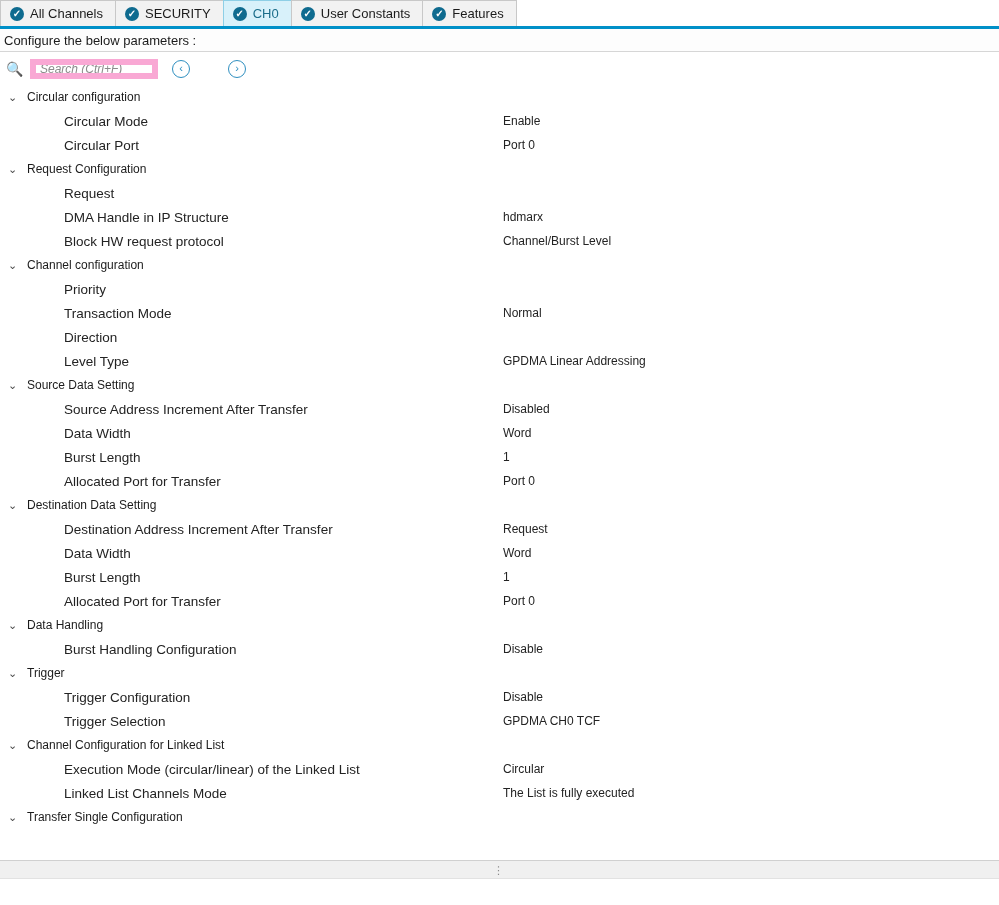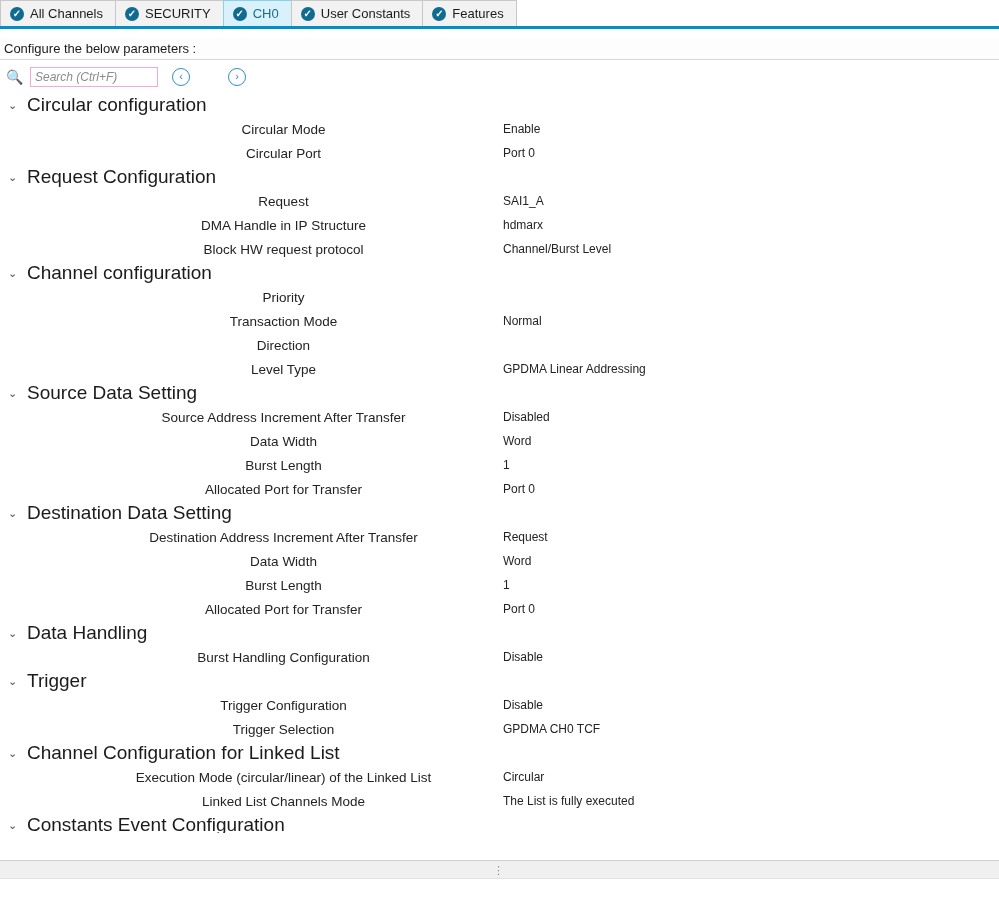--- a/index.html
+++ b/index.html
@@ -65,21 +65,20 @@
   
   .instruction {
     height: 23px;
     line-height: 23px;
     padding-left: 4px;
     font-size: 13px;
     color: #1b1b1b;
     background: #fdfdfd;
     border-bottom: 1px solid #d6d6d6;
     box-sizing: border-box;
-    margin-top: 8px;
   }
 
   
   .searchrow {
     height: 33px;
     display: flex;
     align-items: center;
     padding: 0 0 0 6px;
     box-sizing: border-box;
     gap: 8px;
@@ -87,21 +86,21 @@
   }
   .search-ico {
     color: #1a6e99;
     font-size: 14px;
     width: 16px;
     text-align: center;
   }
   .search-box {
     width: 128px;
     height: 20px;
-    border: 1px solid #f9a8d4;
+    border: 6px solid #f9a8d4;
     background: #ffffff;
     font-family: "Liberation Sans", sans-serif;
     font-size: 12px;
     font-style: italic;
     color: #8b8b8b;
     padding: 0 4px;
     box-sizing: border-box;
   }
   .search-box::placeholder { color: #8b8b8b; font-style: italic; }
   .navbtn {
@@ -127,41 +126,40 @@
     background: #ffffff;
   }
   .row {
     display: flex;
     align-items: center;
     height: 24px;
     box-sizing: border-box;
   }
   .group .name {
     padding-left: 27px;
-    font-size: 19px;
+    font-size: 12px;
     color: #1b1b1b;
   }
   .group .twisty {
     position: absolute;
     left: 8px;
     width: 12px;
     color: #4a4a4a;
     font-size: 11px;
     line-height: 24px;
   }
   .grouprow { position: relative; }
   .item .name {
     padding-left: 64px;
     width: 503px;
     box-sizing: border-box;
     font-size: 13.5px;
     color: #232323;
     white-space: nowrap;
     overflow: hidden;
-    text-align: center;
   }
   .item .value {
     font-size: 12px;
     color: #232323;
     white-space: nowrap;
     overflow: hidden;
     flex: 1;
   }
 
   
@@ -243,21 +241,20 @@
     <div class="row item">
       <span class="name">Circular Port</span>
       <span class="value">Port 0</span>
     </div>
     <div class="row group grouprow">
       <span class="twisty">⌄</span>
       <span class="name">Request Configuration</span>
     </div>
     <div class="row item">
       <span class="name">Request</span>
-      <span class="value">SAI1_A</span>
     </div>
     <div class="row item">
       <span class="name">DMA Handle in IP Structure</span>
       <span class="value">hdmarx</span>
     </div>
     <div class="row item">
       <span class="name">Block HW request protocol</span>
       <span class="value">Channel/Burst Level</span>
     </div>
     <div class="row group grouprow">
@@ -345,21 +342,21 @@
     <div class="row item">
       <span class="name">Execution Mode (circular/linear) of the Linked List</span>
       <span class="value">Circular</span>
     </div>
     <div class="row item">
       <span class="name">Linked List Channels Mode</span>
       <span class="value">The List is fully executed</span>
     </div>
     <div class="row group grouprow">
       <span class="twisty">⌄</span>
-      <span class="name">Constants Event Configuration</span>
+      <span class="name">Transfer Single Configuration</span>
     </div>
   </div>
 
 <div class="divline"></div>
 <div class="splitter">
   <span>⋮</span>
 </div>
 <div class="statusbar"></div>
 
 </body></html>

